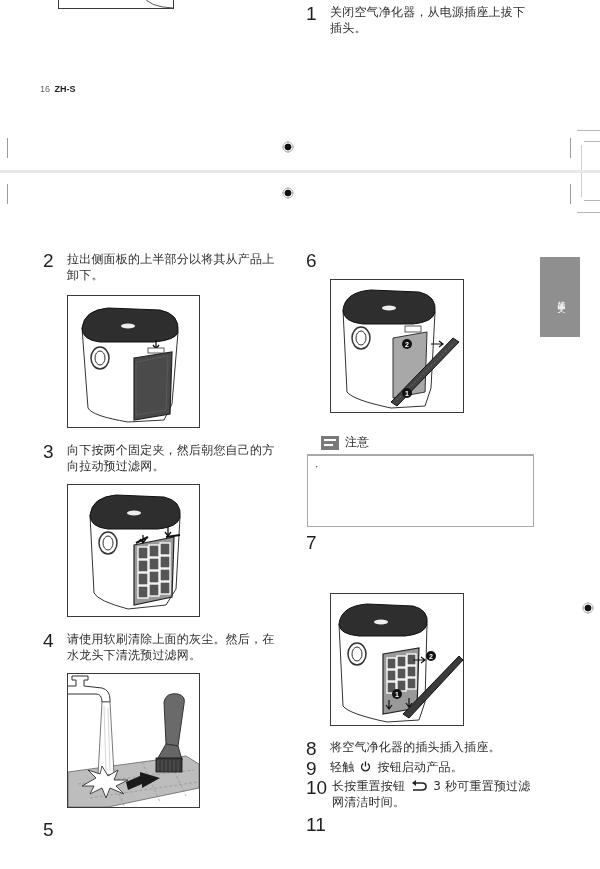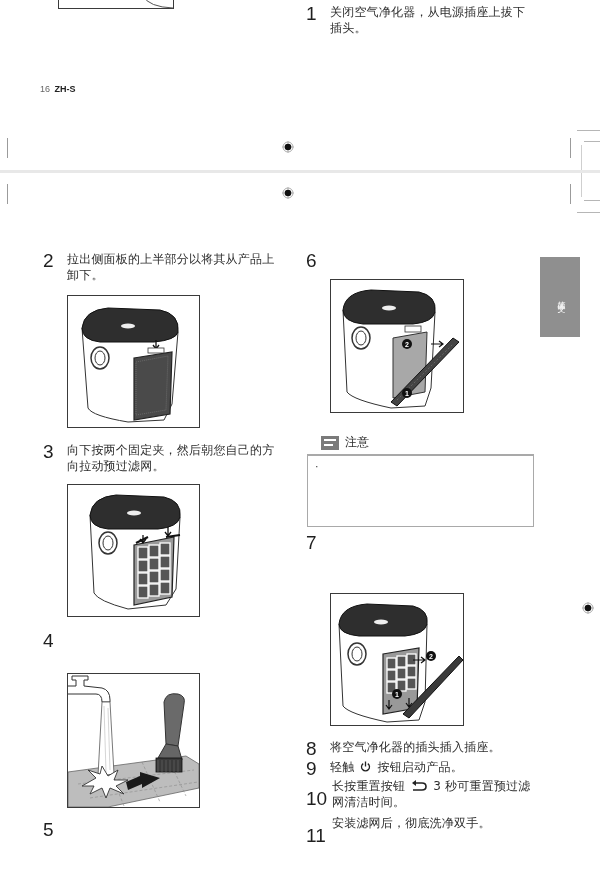--- a/index.html
+++ b/index.html
@@ -5,21 +5,21 @@
   html, body { margin:0; padding:0; }
   body {
     width:600px; height:869px; position:relative; overflow:hidden;
     background:#ffffff; color:#2a2a2a;
     font-family: "DejaVu Sans", "Liberation Sans", sans-serif;
   }
   .abs { position:absolute; }
   .frame { position:absolute; border:1.3px solid #3a3a3a; background:#fff; box-sizing:border-box; overflow:hidden; }
   .step { position:absolute; display:flex; align-items:flex-start; }
   .step-num { font-family:"Liberation Sans", sans-serif; font-size:19px; color:#1f1f1f; line-height:20px; width:24px; flex:none; }
-  .step-num.wide { width:26px;margin-top:11px; }
+  .step-num.wide { width:26px; }
   .step-text { font-size:12px; line-height:16px; color:#2e2e2e; letter-spacing:0.2px; }
   .footer { position:absolute; left:40px; top:84px; font-size:9px; color:#333; font-family:"Liberation Sans", sans-serif; }
   .footer .pg { color:#666; margin-right:2px; }
   .footer .code { font-weight:bold; color:#222; }
   .hline { position:absolute; height:0; border-top:1px solid #d6d6d6; }
   .vmark { position:absolute; width:0; border-left:1px solid #9b9b9b; }
   .hmark { position:absolute; height:0; border-top:1px solid #b6b6b6; }
   .regmark { position:absolute; width:12px; height:12px; }
   .side-tab { position:absolute; left:540px; top:257px; width:40px; height:80px; background:#8f8f8f; display:flex; align-items:center; justify-content:center; }
   .side-tab span { writing-mode:vertical-rl; color:#f4f4f4; font-size:8px; letter-spacing:1px; }
@@ -137,20 +137,21 @@
         <rect x="81" y="99" width="10" height="12"></rect>
         <rect x="92" y="97" width="10" height="12"></rect>
     </g>
     <path d="M75 50 L75 57 M72 54 L75 58 L78 54 M100 42 L100 50 M97 47 L100 51 L103 47" fill="none" stroke="#111" stroke-width="1.3"></path>
     <path d="M68 58 L80 52 M98 52 L112 50" stroke="#111" stroke-width="2"></path>
   </svg>
 </div>
 
 <div class="step" style="left:43px; top:631px; width:232px;">
   <span class="step-num">4</span>
+  <span class="step-text">请使用软刷清除上面的灰尘。然后，在水龙头下清洗预过滤网。</span>
 </div>
 
 <div class="frame" style="left:67px; top:673px; width:133px; height:135px;">
   <svg width="131" height="133" viewBox="0 0 131 133">
     <path d="M0 98 L118 82 L131 90 L131 114 L40 133 L0 133 Z" fill="#bdbdbd" stroke="#666" stroke-width="0.8"></path>
     <path d="M10 110 L126 96 M22 124 L130 108 M40 92 L56 132 M74 88 L92 128 M100 84 L118 122" stroke="#8a8a8a" stroke-width="0.6" stroke-dasharray="3 2" fill="none"></path>
     <path d="M0 12 L8 12 L8 6 L4 6 L4 2 L20 2 L20 6 L16 6 L16 12 L34 14 Q42 16 42 26 L42 28 L34 28 Q34 20 28 20 L0 20" fill="#fff" stroke="#333" stroke-width="1"></path>
     <path d="M34 28 L42 28 L46 100 L30 102 Z" fill="#fff" stroke="#555" stroke-width="0.8"></path>
     <path d="M36 32 L38 98 M40 34 L42 96" stroke="#aaa" stroke-width="0.5"></path>
     <path d="M14 112 L28 104 L20 96 L32 100 L34 92 L40 102 L50 96 L46 106 L60 106 L48 112 L56 120 L42 114 L38 124 L34 114 L22 120 L26 112 Z" fill="#fff" stroke="#333" stroke-width="0.9"></path>
@@ -258,14 +259,13 @@
     <svg width="16" height="11" viewBox="0 0 16 11" style="display:inline-block; vertical-align:-1px; margin:0 2px;">
       <path d="M5 3 L11 3 Q15 3 15 6.5 Q15 10 11 10 L2 10" fill="none" stroke="#222" stroke-width="1.6"></path>
       <path d="M1 3 L5 0 L5 6 Z" fill="#222"></path>
     </svg>
     <span>3 秒可重置预过滤网清洁时间。</span>
   </span>
 </div>
 
 <div class="step" style="left:306px; top:815px; width:234px;">
   <span class="step-num wide">11</span>
-  <span class="step-text">安装滤网后，彻底洗净双手。</span>
 </div>
 
 </body></html>

